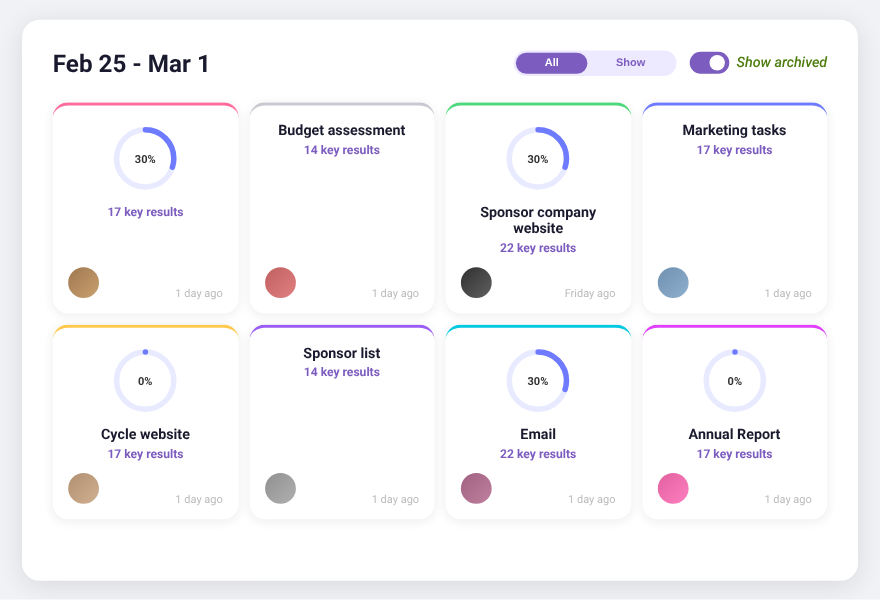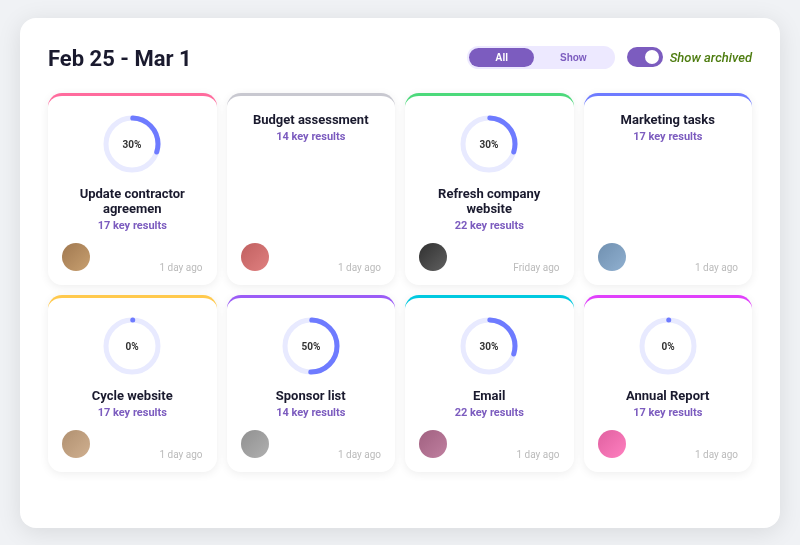--- a/index.html
+++ b/index.html
@@ -191,21 +191,20 @@
 
   <div class="cards-grid" id="cards-grid">
   <div class="card border-pink">
     <div class="card-chart">
       <svg viewBox="0 0 64 64" width="64" height="64">
       <circle cx="32" cy="32" r="26" fill="none" stroke="#e8eaff" stroke-width="5"></circle>
       <circle cx="32" cy="32" r="26" fill="none" stroke="#6e7bff" stroke-width="5" stroke-dasharray="49.00884539600077 114.35397259066849" stroke-dashoffset="40.840704496667314" stroke-linecap="round"></circle>
       <text x="32" y="36" text-anchor="middle" font-size="10" font-weight="700" fill="#333">30%</text>
     </svg>
     </div>
-    <div class="card-title">Update contractor agreemen</div>
     <div class="card-subtitle">17 key results</div>
     <div class="card-footer">
       <div class="avatar av1"></div>
       <span class="card-time">1 day ago</span>
     </div>
   </div>
       <div class="card border-gray">
     <div class="card-title">Budget assessment</div>
     <div class="card-subtitle">14 key results</div>
     <div class="card-footer">
@@ -214,21 +213,21 @@
     </div>
   </div>
       <div class="card border-green">
     <div class="card-chart">
       <svg viewBox="0 0 64 64" width="64" height="64">
       <circle cx="32" cy="32" r="26" fill="none" stroke="#e8eaff" stroke-width="5"></circle>
       <circle cx="32" cy="32" r="26" fill="none" stroke="#6e7bff" stroke-width="5" stroke-dasharray="49.00884539600077 114.35397259066849" stroke-dashoffset="40.840704496667314" stroke-linecap="round"></circle>
       <text x="32" y="36" text-anchor="middle" font-size="10" font-weight="700" fill="#333">30%</text>
     </svg>
     </div>
-    <div class="card-title">Refresh company website</div>
+    <div class="card-title">Sponsor company website</div>
     <div class="card-subtitle">22 key results</div>
     <div class="card-footer">
       <div class="avatar av3"></div>
       <span class="card-time">Friday ago</span>
     </div>
   </div>
       <div class="card border-indigo">
     <div class="card-title">Marketing tasks</div>
     <div class="card-subtitle">17 key results</div>
     <div class="card-footer">
@@ -245,27 +244,20 @@
     </svg>
     </div>
     <div class="card-title">Cycle website</div>
     <div class="card-subtitle">17 key results</div>
     <div class="card-footer">
       <div class="avatar av5"></div>
       <span class="card-time">1 day ago</span>
     </div>
   </div>
       <div class="card border-purple">
-    <div class="card-chart">
-      <svg viewBox="0 0 64 64" width="64" height="64">
-      <circle cx="32" cy="32" r="26" fill="none" stroke="#e8eaff" stroke-width="5"></circle>
-      <circle cx="32" cy="32" r="26" fill="none" stroke="#6e7bff" stroke-width="5" stroke-dasharray="81.68140899333463 81.68140899333463" stroke-dashoffset="40.840704496667314" stroke-linecap="round"></circle>
-      <text x="32" y="36" text-anchor="middle" font-size="10" font-weight="700" fill="#333">50%</text>
-    </svg>
-    </div>
     <div class="card-title">Sponsor list</div>
     <div class="card-subtitle">14 key results</div>
     <div class="card-footer">
       <div class="avatar av6"></div>
       <span class="card-time">1 day ago</span>
     </div>
   </div>
       <div class="card border-cyan">
     <div class="card-chart">
       <svg viewBox="0 0 64 64" width="64" height="64">

